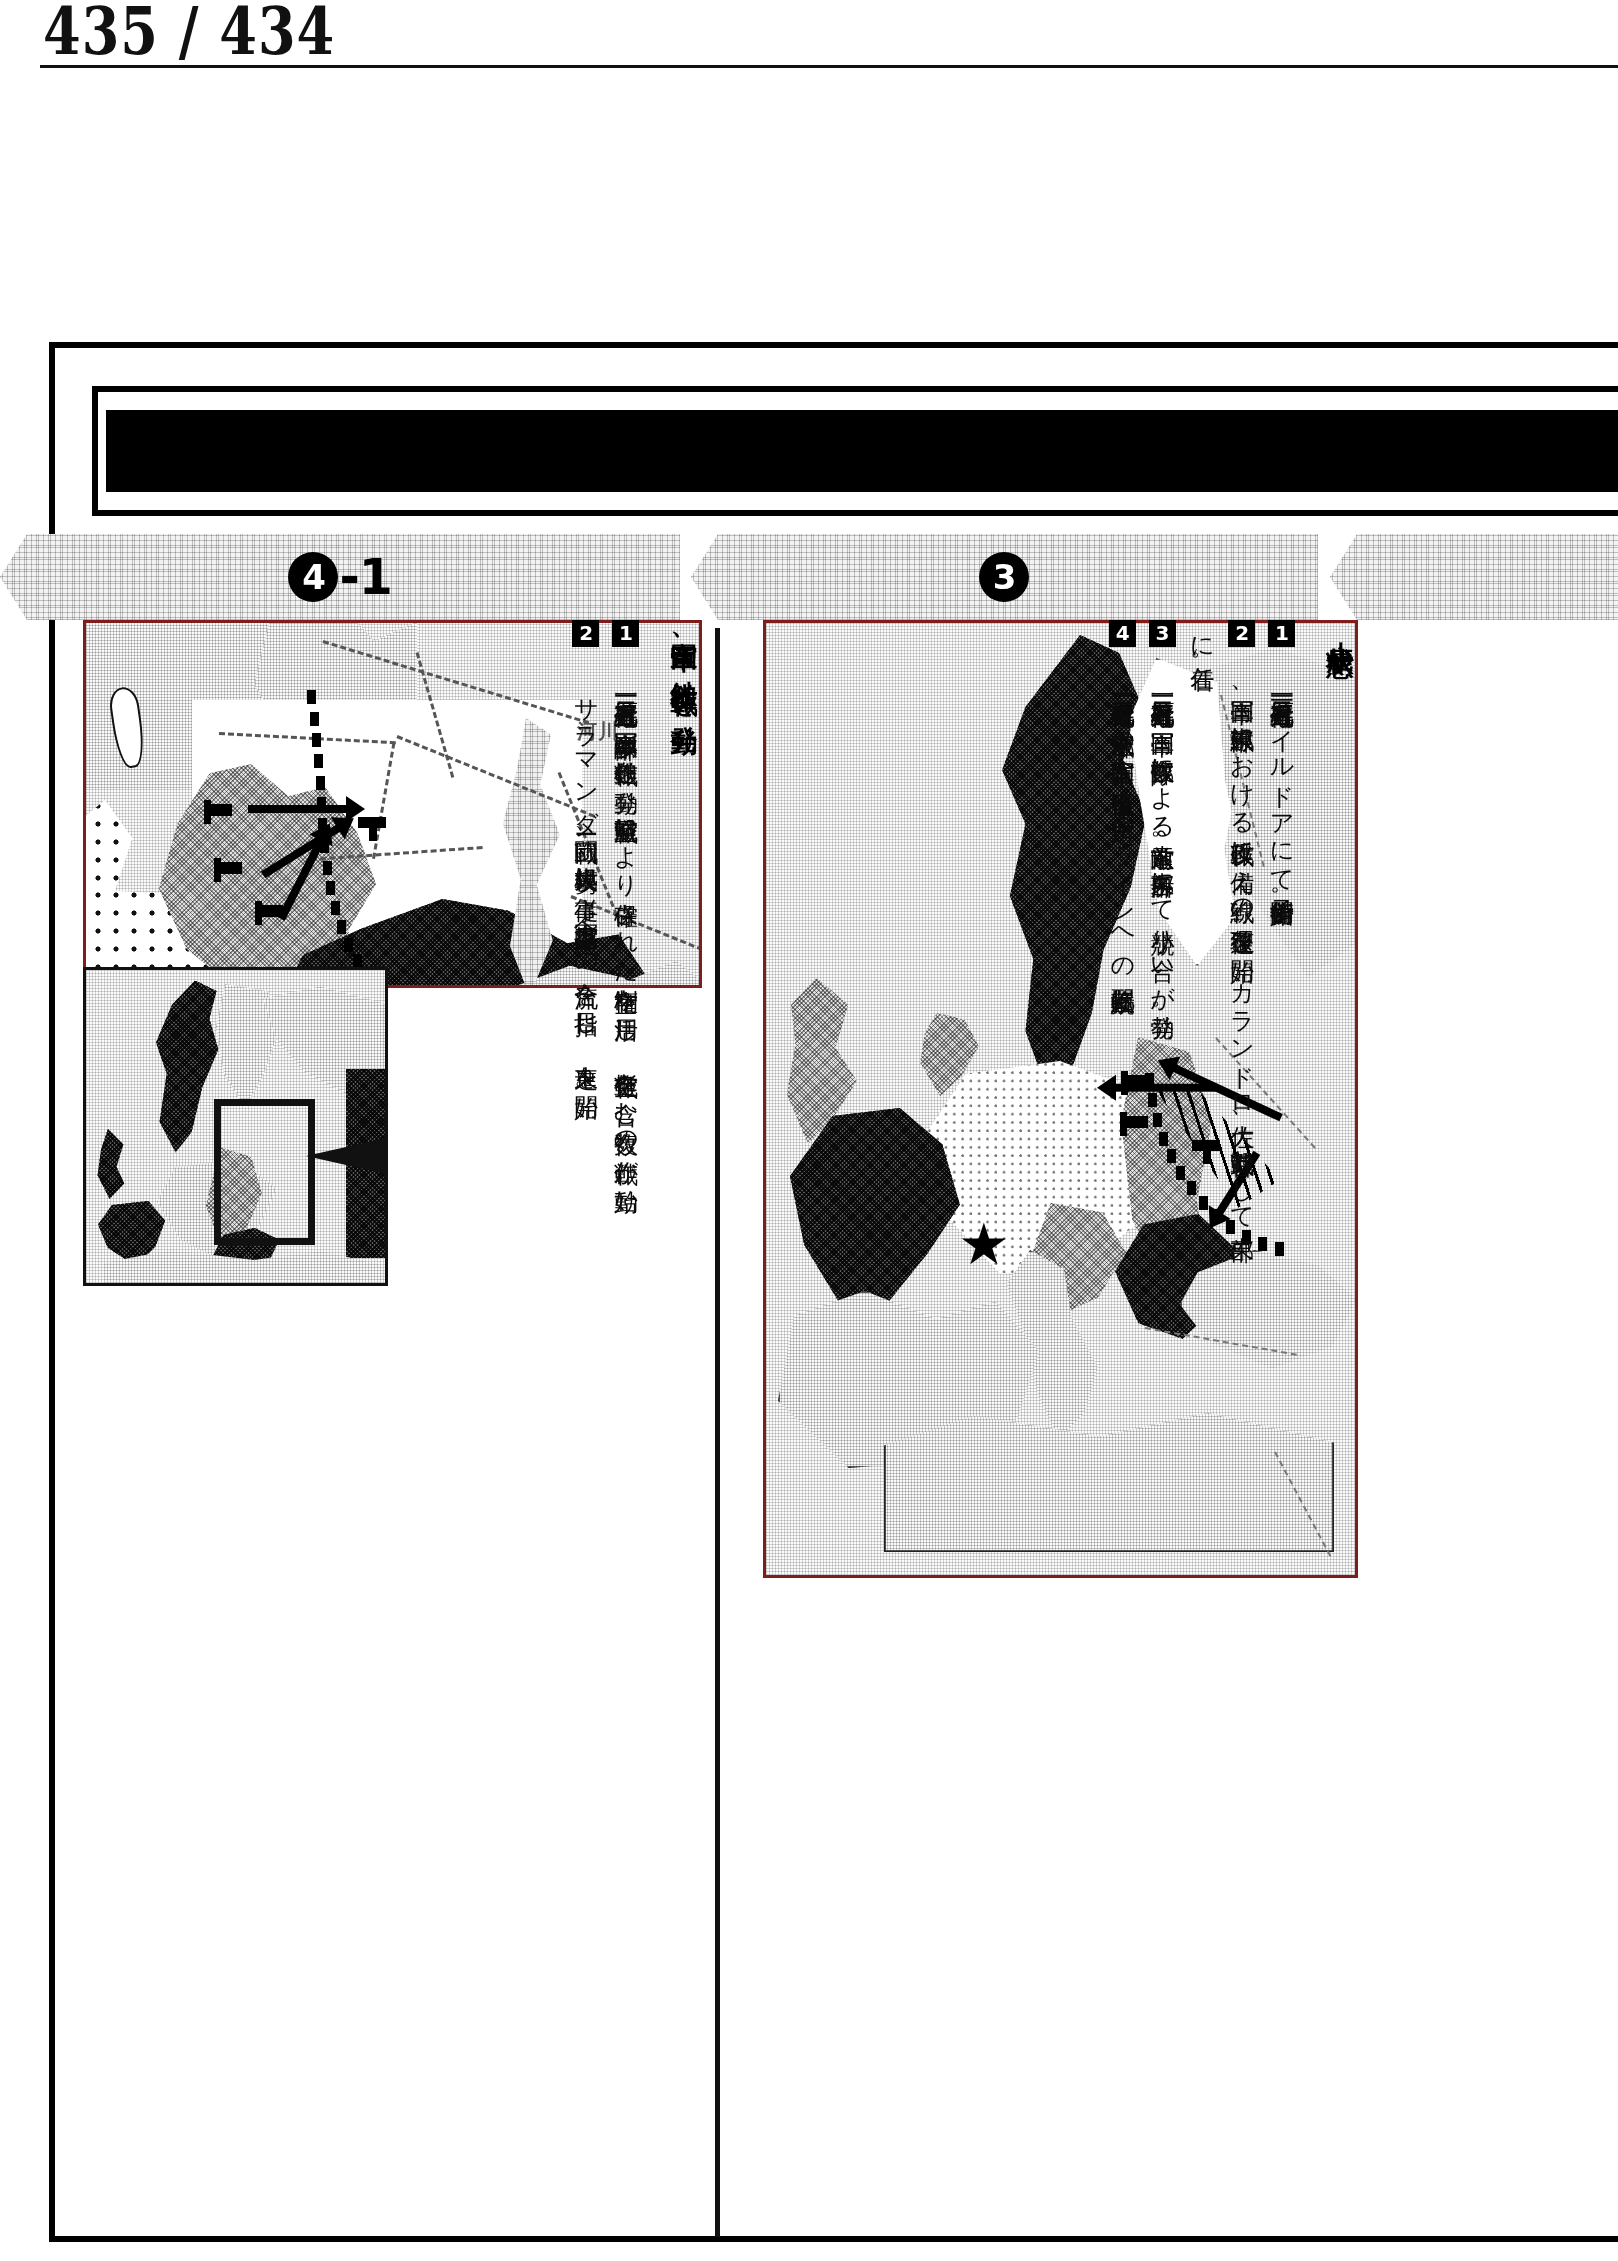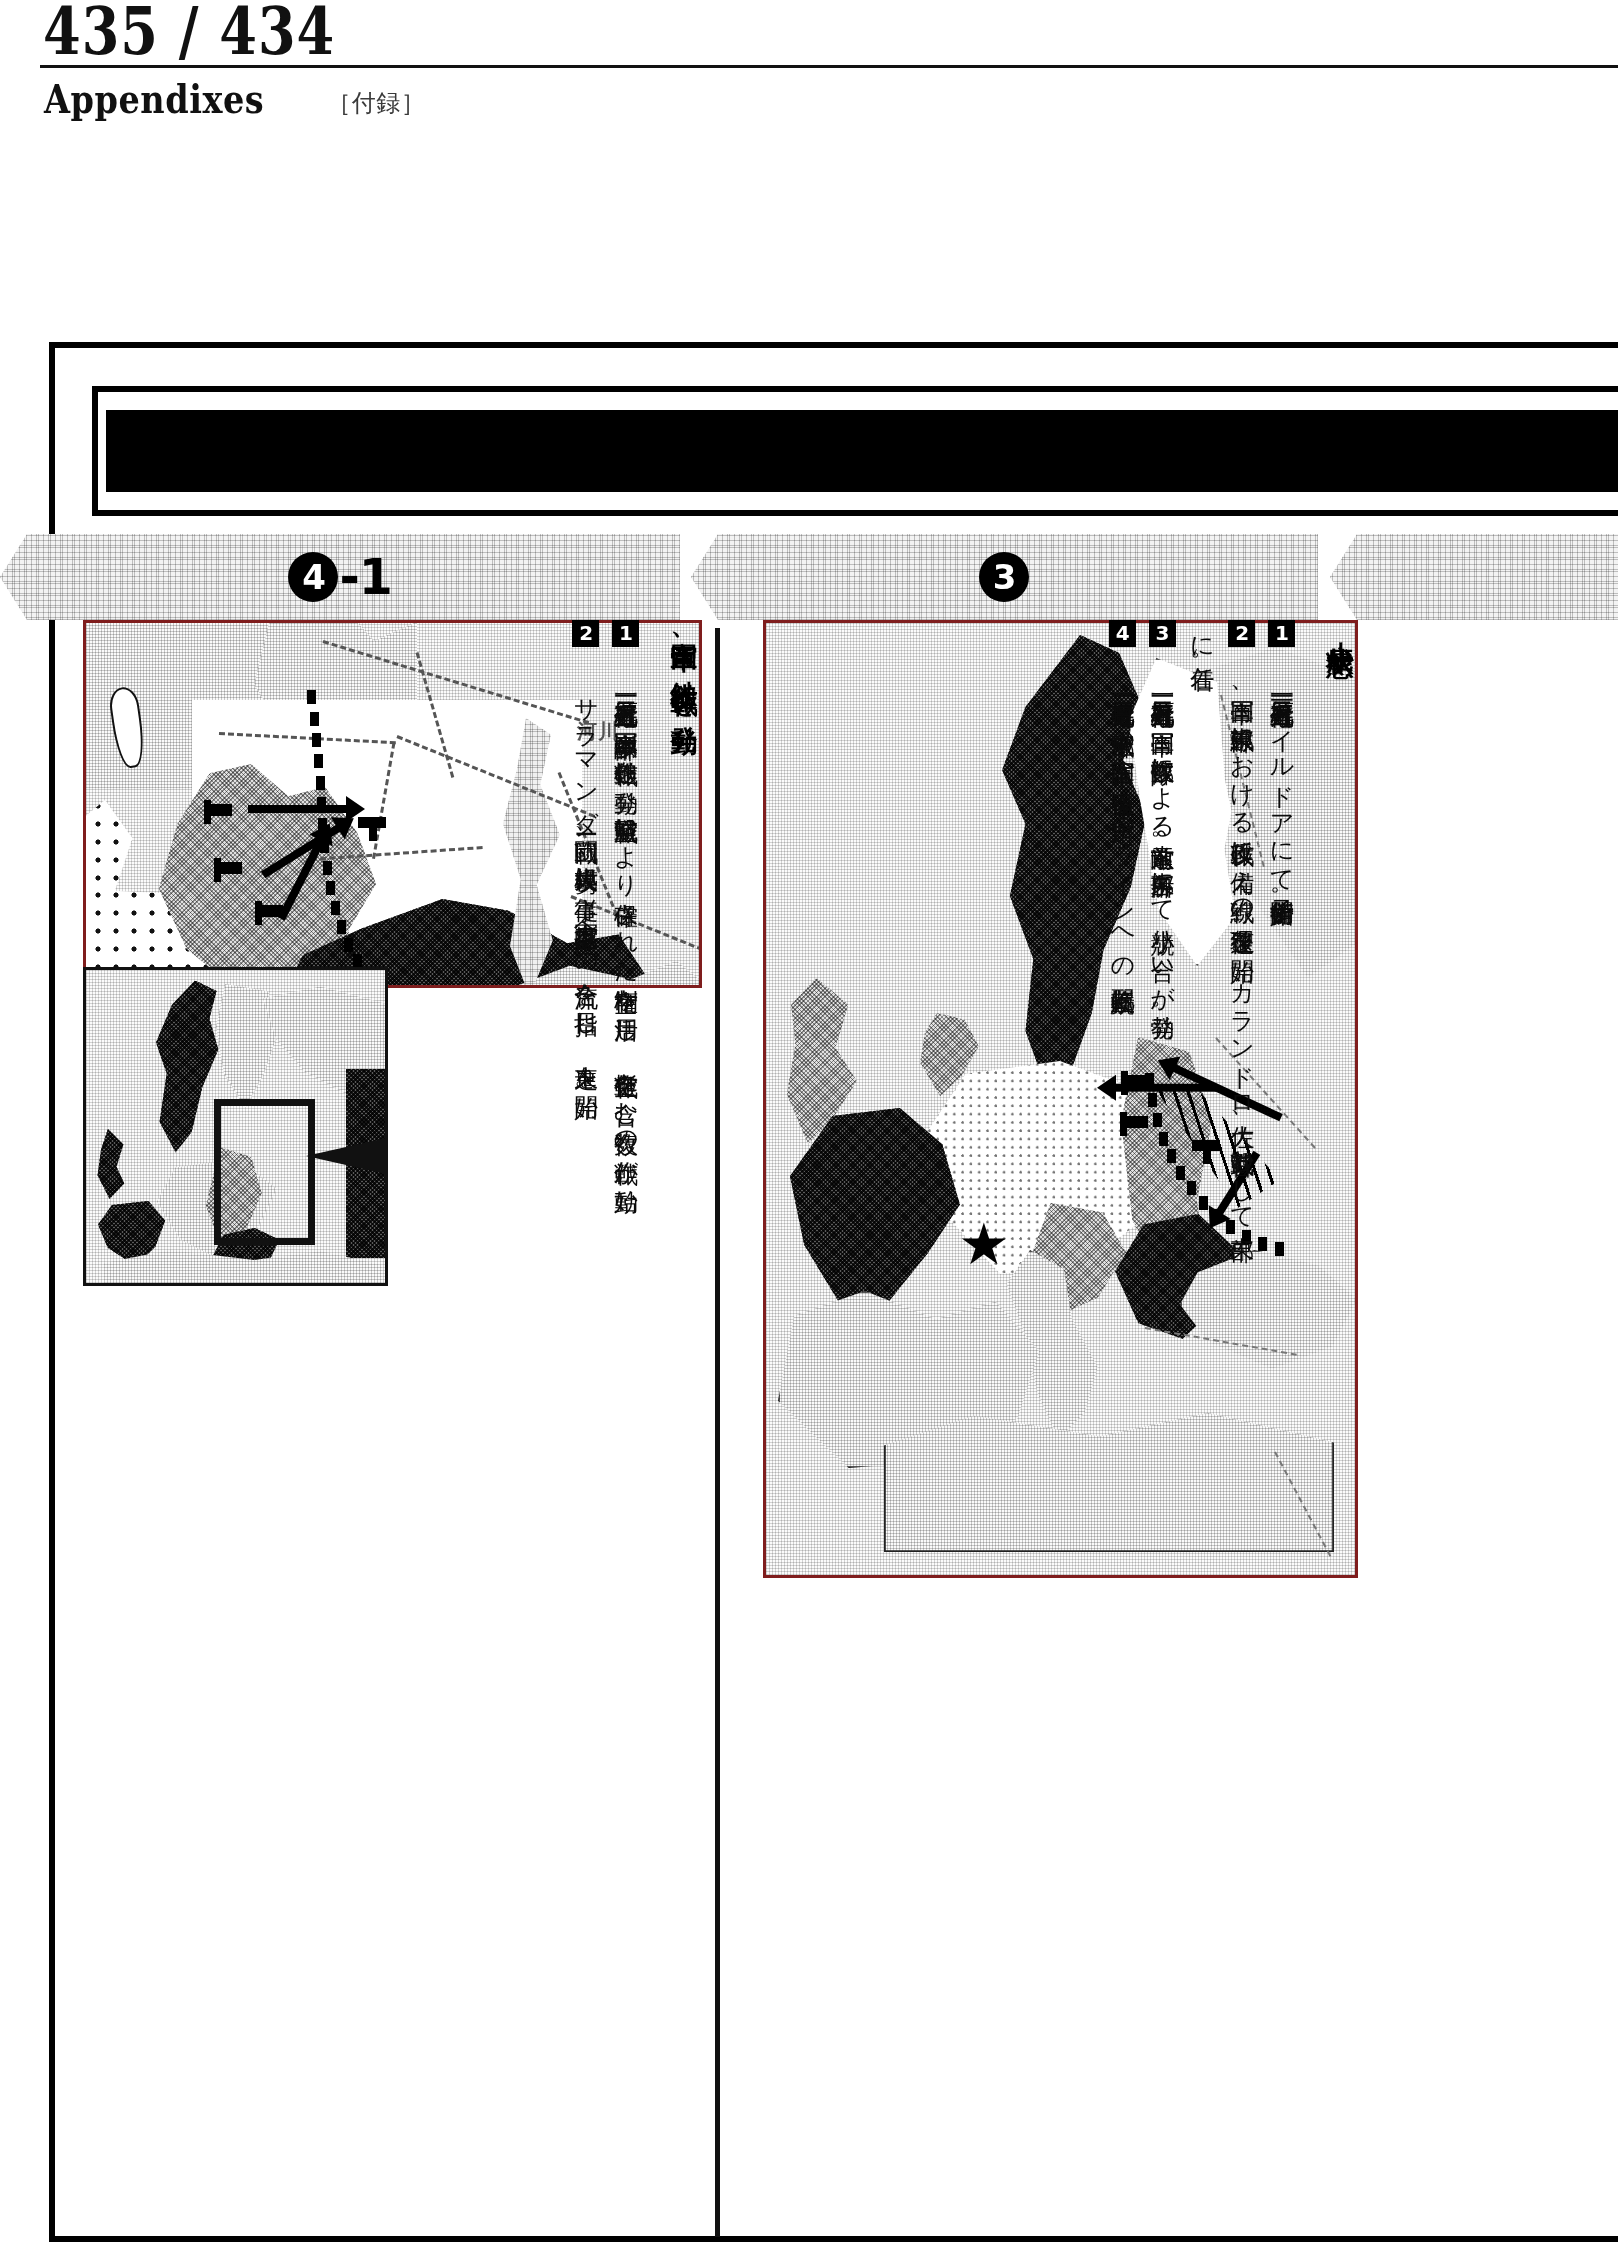--- a/index.html
+++ b/index.html
@@ -221,24 +221,20 @@
 
   #text-left{left:112px;top:1604px;width:591px;height:627px;}
   #text-right{left:769px;top:1604px;width:591px;height:627px;}
 </style>
 </head>
 <body>
 
 <div id="page-header">
   <div class="folio">435 / 434</div>
   <div class="header-rule"></div>
-  <div class="appendix-wrap">
-    <div class="appendix-en">Appendixes</div>
-    <div class="appendix-jp">［付録］</div>
-  </div>
 </div>
 
 <div id="outer-frame"></div>
 <div id="inner-frame"></div>
 <div id="title-bar">
   <div id="title-bar-text"></div>
 </div>
 
 <div id="tab-strip">
 

